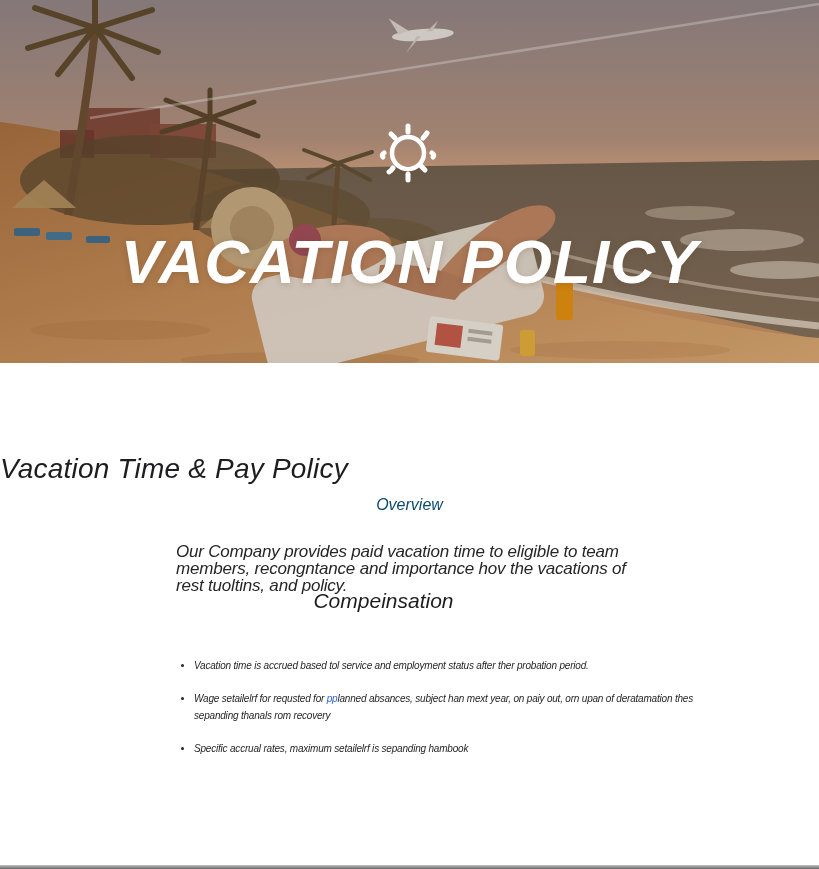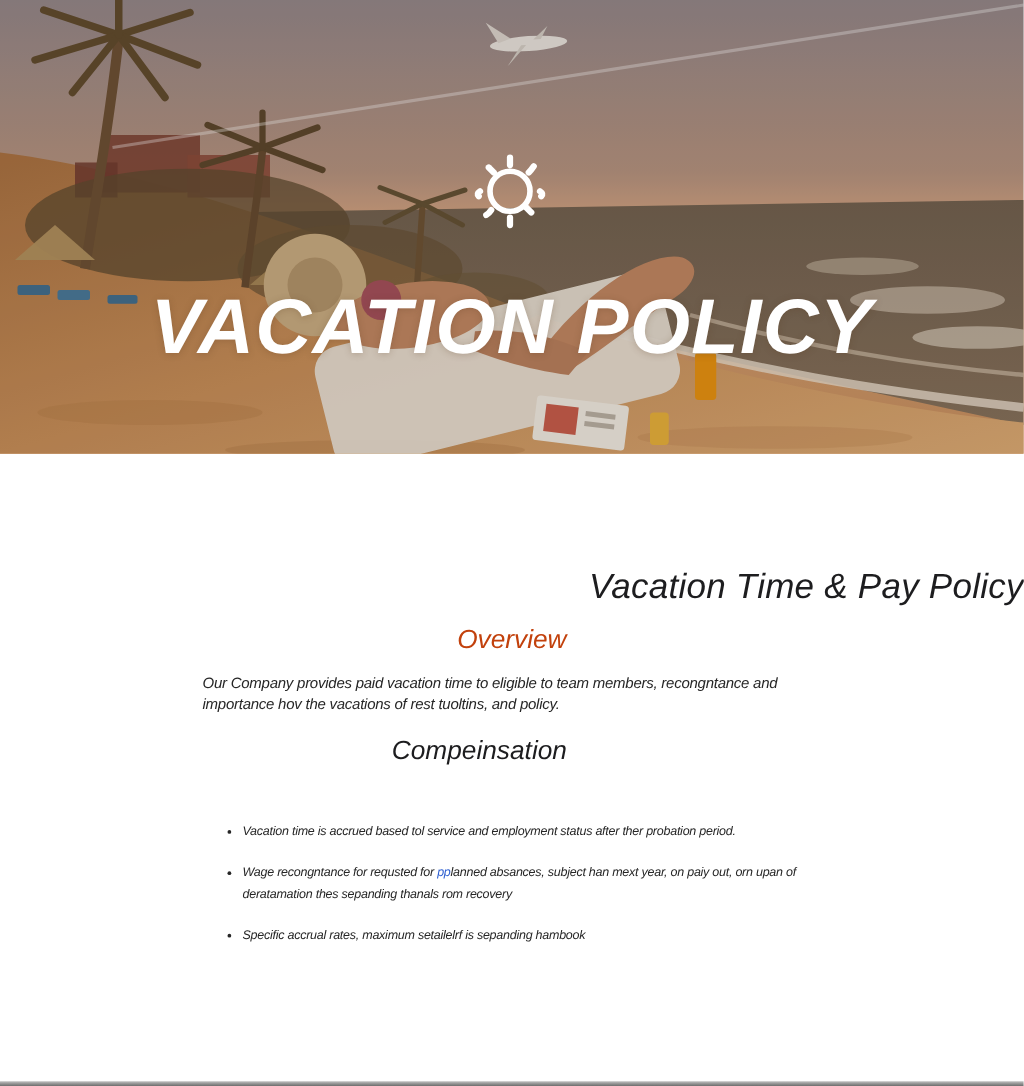--- a/index.html
+++ b/index.html
@@ -19,30 +19,30 @@
   .hero-title{
     position:absolute;left:0;right:0;top:226px;text-align:center;
     font-size:62px;font-weight:700;letter-spacing:1px;color:#ffffff;
     text-shadow:0 1px 6px rgba(90,60,30,.25);
     white-space:nowrap;
   }
   .sun-wrap{position:absolute;left:377px;top:122px;width:62px;height:62px;}
 
   
   .doc-title{
-    position:absolute;left:0;right:0;top:434px;text-align:right;
+    position:absolute;left:0;right:0;top:434px;text-align:left;
     font-size:28px;font-weight:500;color:#1d1d1f;letter-spacing:.2px;
   }
   .overview-heading{
     position:absolute;left:0;right:0;top:483px;text-align:center;
-    font-size:21px;font-weight:500;color:#c2410c;
+    font-size:16px;font-weight:500;color:#0c4a6e;
   }
   .overview-body{
-    position:absolute;left:162px;top:526px;width:470px;
-    font-size:12px;line-height:17px;color:#262626;letter-spacing:-.2px;
+    position:absolute;left:176px;top:526px;width:470px;
+    font-size:17px;line-height:17px;color:#262626;letter-spacing:-.2px;
     font-weight:500;
   }
   .compensation-heading{
     position:absolute;left:0;right:0;top:572px;text-align:center;
     transform:translateX(-26px);
     font-size:21px;font-weight:500;color:#1d1d1f;
   }
   .accrual-heading{
     position:absolute;left:176px;top:614px;
     font-size:21px;font-weight:500;color:#1d1d1f;
@@ -197,21 +197,21 @@
   <p class="overview-body">Our Company provides paid vacation time to eligible to team members, recongntance and importance hov the vacations of rest tuoltins, and policy.</p>
 
   <h2 class="compensation-heading">Compeinsation</h2>
 
 
   <ul class="bullets">
     <li>
       <span>Vacation time is accrued based tol service and employment status after ther probation period.</span>
     </li>
     <li>
-      <span>Wage recongntance for requsted for </span><span class="hl" style="color: rgb(46, 95, 208);">pp</span><span>lanned absances, subject han mext year, on paiy out, orn upan of deratamation thes sepanding thanals rom recovery</span>
+      <span>Wage setailelrf for requsted for </span><span class="hl" style="color: rgb(46, 95, 208);">pp</span><span>lanned absances, subject han mext year, on paiy out, orn upan of deratamation thes sepanding thanals rom recovery</span>
     </li>
     <li>
       <span>Specific accrual rates, maximum setailelrf is sepanding hambook</span>
     </li>
   </ul>
 
   <div class="bottom-bar"></div>
 </div>
 
 </body></html>

